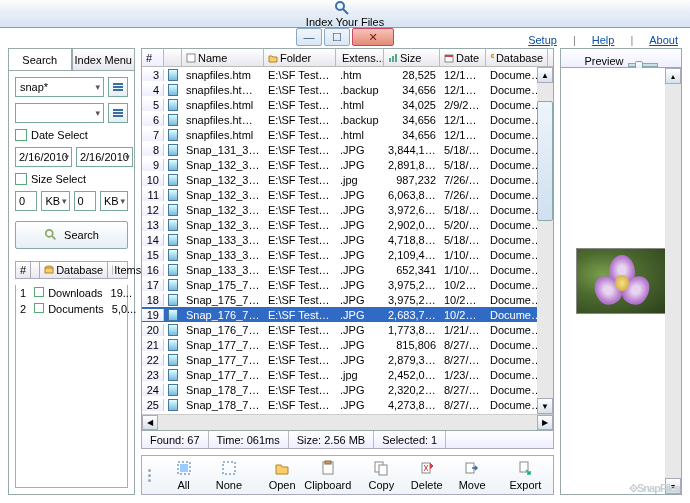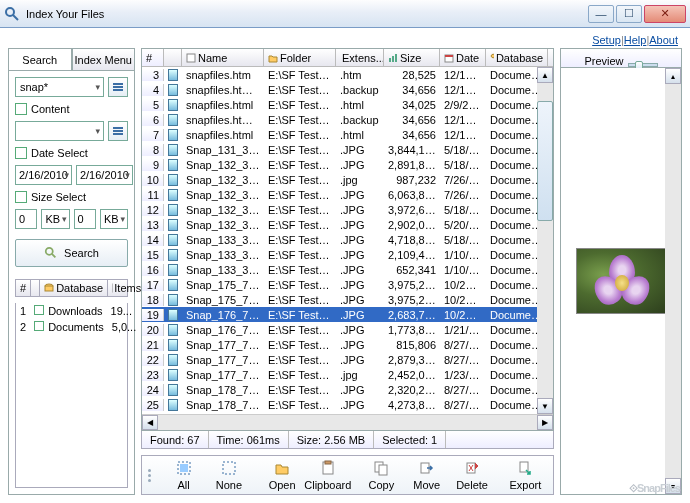--- a/index.html
+++ b/index.html
@@ -1,29 +1,29 @@
 <!DOCTYPE html>
 <html><head>
 <meta charset="utf-8">
 <style>
 * { box-sizing: border-box; margin: 0; padding: 0; font-family: Tahoma, Arial, sans-serif; font-size: 11px; }
 body { background: #fff; width: 690px; height: 503px; overflow: hidden; }
 
 
-.titlebar { height: 28px; background: linear-gradient(#fdfdfe, #e8eef7 45%, #d7e4f2); border-bottom: 1px solid #7a9cc6; display: flex; align-items: center; padding: 0 4px; }
+.titlebar { height: 28px; background: linear-gradient(#fdfdfe, #e8eef7 45%, #d7e4f2); border-bottom: 1px solid #7a9cc6; display: flex; align-items: center; padding: 0 4px; flex-direction: column; }
 .titlebar .app-icon { width: 16px; height: 16px; margin-right: 6px; color: #3b6ea5; }
 .titlebar .title { flex: 1; color: #000; }
 .winbtns { display: flex; gap: 2px; }
 .winbtn { width: 26px; height: 18px; border: 1px solid #8aa8c8; background: linear-gradient(#f2f6fb,#d9e6f3); border-radius: 2px; display: flex; align-items: center; justify-content: center; color: #2b4a6b; }
 .winbtn.close { background: linear-gradient(#f5c4b8,#e48b77); border-color: #c46; color: #7a1c10; width: 42px; }
 
 .client { padding: 6px 8px 8px; height: calc(503px - 28px); display: flex; flex-direction: column; }
 
 
-.toplinks { display: flex; justify-content: flex-end; gap: 0; color: #888; margin-bottom: 2px; padding-right: 4px; }
+.toplinks { display: flex; justify-content: flex-end; gap: 16px; color: #888; margin-bottom: 2px; padding-right: 4px; }
 .toplinks a { color: #0b4ea2; text-decoration: underline; }
 
 .body-row { flex: 1; display: flex; gap: 6px; min-height: 0; }
 
 
 .left { width: 127px; display: flex; flex-direction: column; }
 .tabs { display: flex; height: 22px; }
 .tab { flex: 1; border: 1px solid #9aa; background: linear-gradient(#fff,#e7e7ef); display: flex; align-items: center; justify-content: center; border-bottom: none; }
 .tab.active { background: #fff; position: relative; z-index: 2; }
 .left-inner { border: 1px solid #9aa; flex: 1; padding: 6px 6px; background: #fff; display: flex; flex-direction: column; gap: 6px; }
@@ -150,24 +150,20 @@
               <span>snap*</span>
             </div>
           <div class="sqbtn">
             <svg width="12" height="12">
                 <rect x="1" y="2" width="10" height="2" fill="#3b6ea5"></rect>
                 <rect x="1" y="5" width="10" height="2" fill="#3b6ea5"></rect>
                 <rect x="1" y="8" width="10" height="2" fill="#3b6ea5"></rect>
               </svg>
           </div>
         </div>
-        <div class="chk">
-          <span class="chk-box"></span>
-          <span>Content</span>
-        </div>
         <div class="row">
           <div class="combo">
               <span></span>
             </div>
           <div class="sqbtn">
             <svg width="12" height="12">
                 <rect x="1" y="2" width="10" height="2" fill="#3b6ea5"></rect>
                 <rect x="1" y="5" width="10" height="2" fill="#3b6ea5"></rect>
                 <rect x="1" y="8" width="10" height="2" fill="#3b6ea5"></rect>
               </svg>
@@ -639,36 +635,36 @@
               <svg width="16" height="16">
                 <rect x="2" y="2" width="8" height="10" fill="#fff" stroke="#888"></rect>
                 <rect x="6" y="5" width="8" height="10" fill="#fff" stroke="#888"></rect>
               </svg>
             </span>
             <span>Copy</span>
           </div>
         <div class="tbtn">
             <span class="ico">
               <svg width="16" height="16">
-                <rect x="2" y="3" width="8" height="10" fill="#fff" stroke="#888"></rect>
-                <path d="M8 8h5m-2-2 2 2-2 2" fill="none" stroke="#3b6ea5" stroke-width="1.5"></path>
-              </svg>
-            </span>
-            <span>Move</span>
-          </div>
-        <div class="tbtn">
-            <span class="ico">
-              <svg width="16" height="16">
                 <rect x="3" y="3" width="8" height="10" fill="#fff" stroke="#888"></rect>
                 <path d="M11 3l3 3-3 3" fill="#c44" stroke="#c44"></path>
                 <line x1="5" y1="5" x2="9" y2="11" stroke="#c44"></line>
                 <line x1="9" y1="5" x2="5" y2="11" stroke="#c44"></line>
               </svg>
             </span>
             <span>Delete</span>
+          </div>
+        <div class="tbtn">
+            <span class="ico">
+              <svg width="16" height="16">
+                <rect x="2" y="3" width="8" height="10" fill="#fff" stroke="#888"></rect>
+                <path d="M8 8h5m-2-2 2 2-2 2" fill="none" stroke="#3b6ea5" stroke-width="1.5"></path>
+              </svg>
+            </span>
+            <span>Move</span>
           </div>
         <div class="tsep"></div>
         <div class="tbtn">
             <span class="ico">
               <svg width="16" height="16">
                 <rect x="3" y="2" width="8" height="10" fill="#fff" stroke="#888"></rect>
                 <path d="M9 10l4 4m0-3v3h-3" fill="none" stroke="#2a8" stroke-width="1.5"></path>
               </svg>
             </span>
             <span>Export</span>

